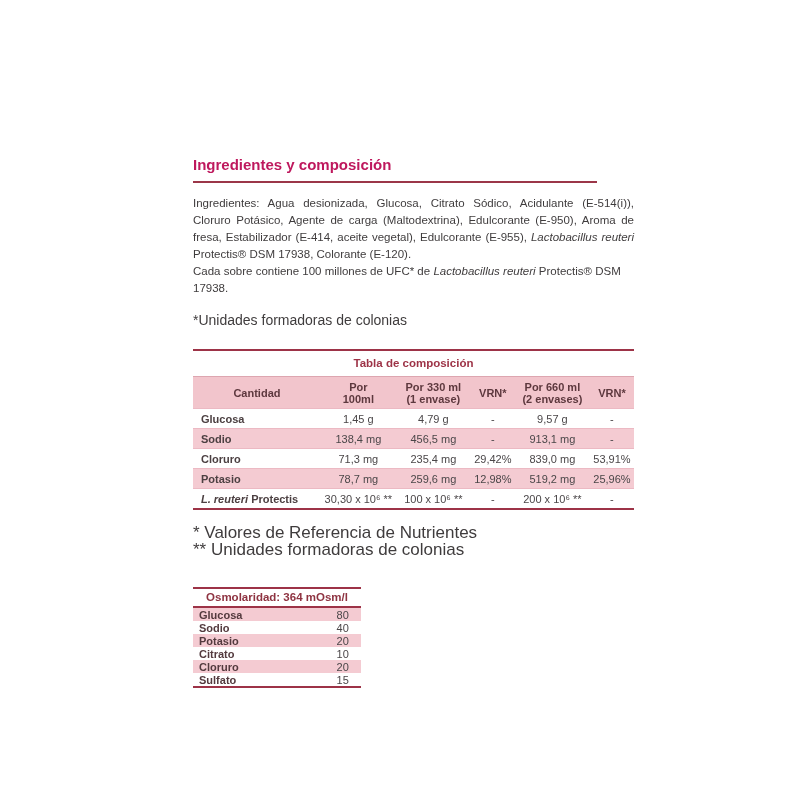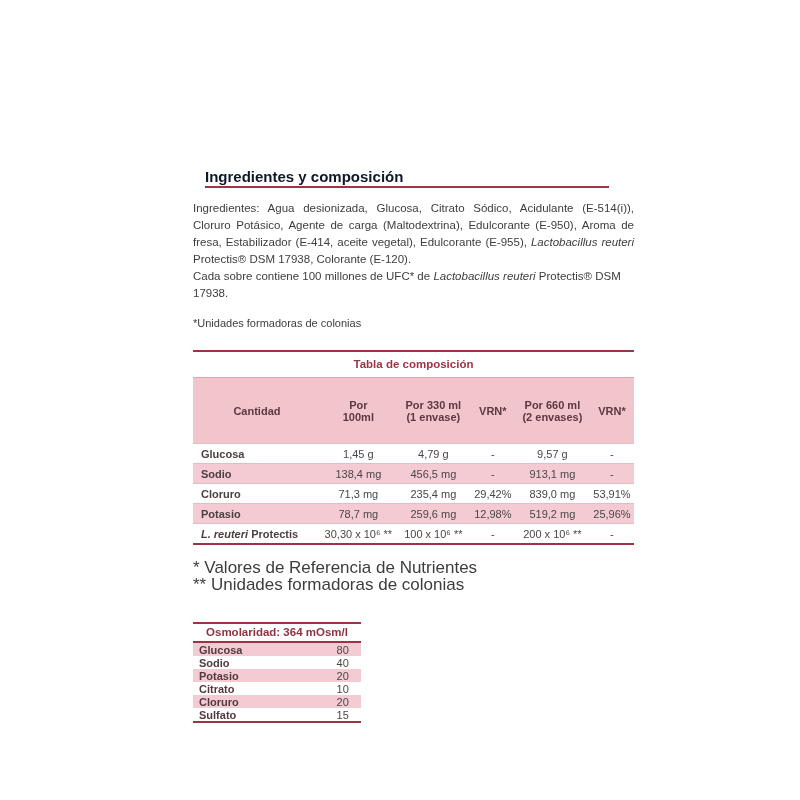--- a/index.html
+++ b/index.html
@@ -15,44 +15,45 @@
     background: #ffffff;
     overflow: hidden;
   }
   .content {
     position: absolute;
     left: 193px;
     top: 156px;
     width: 441px;
   }
   .heading {
-    margin: 12px;
+    margin: 0;
     font-size: 15px;
     line-height: 18px;
     font-weight: bold;
-    color: #0f172a;
+    color: #be185d;
+    padding-bottom: 7px;
     border-bottom: 2px solid #9b3648;
     width: 404px;
   }
   .para {
     margin: 12px 0 0 0;
     font-size: 11.5px;
     line-height: 17px;
     color: #3f3c3d;
     text-align: justify;
   }
   .para2 {
     margin: 0;
     font-size: 11.5px;
     line-height: 17px;
     color: #3f3c3d;
   }
   .note {
     margin: 15px 0 0 0;
-    font-size: 11px;
+    font-size: 14px;
     color: #3f3c3d;
   }
   
   .comp-wrap {
     margin-top: 21px;
     width: 441px;
     border-top: 2px solid #9d3347;
     border-bottom: 2px solid #9d3347;
   }
   .tbl-title {
@@ -66,21 +67,21 @@
   table {
     width: 100%;
     border-collapse: collapse;
     table-layout: fixed;
   }
   .comp-table th {
     background: #f2c5cc;
     font-size: 11px;
     font-weight: bold;
     color: #5d383e;
-    padding: 20px 2px;
+    padding: 3px 2px;
     height: 25px;
     text-align: center;
     vertical-align: middle;
     white-space: pre-line;
   }
   .comp-table th.lbl-h { text-align: center; }
   .comp-table td {
     font-size: 11px;
     color: #4a4648;
     height: 19px;

